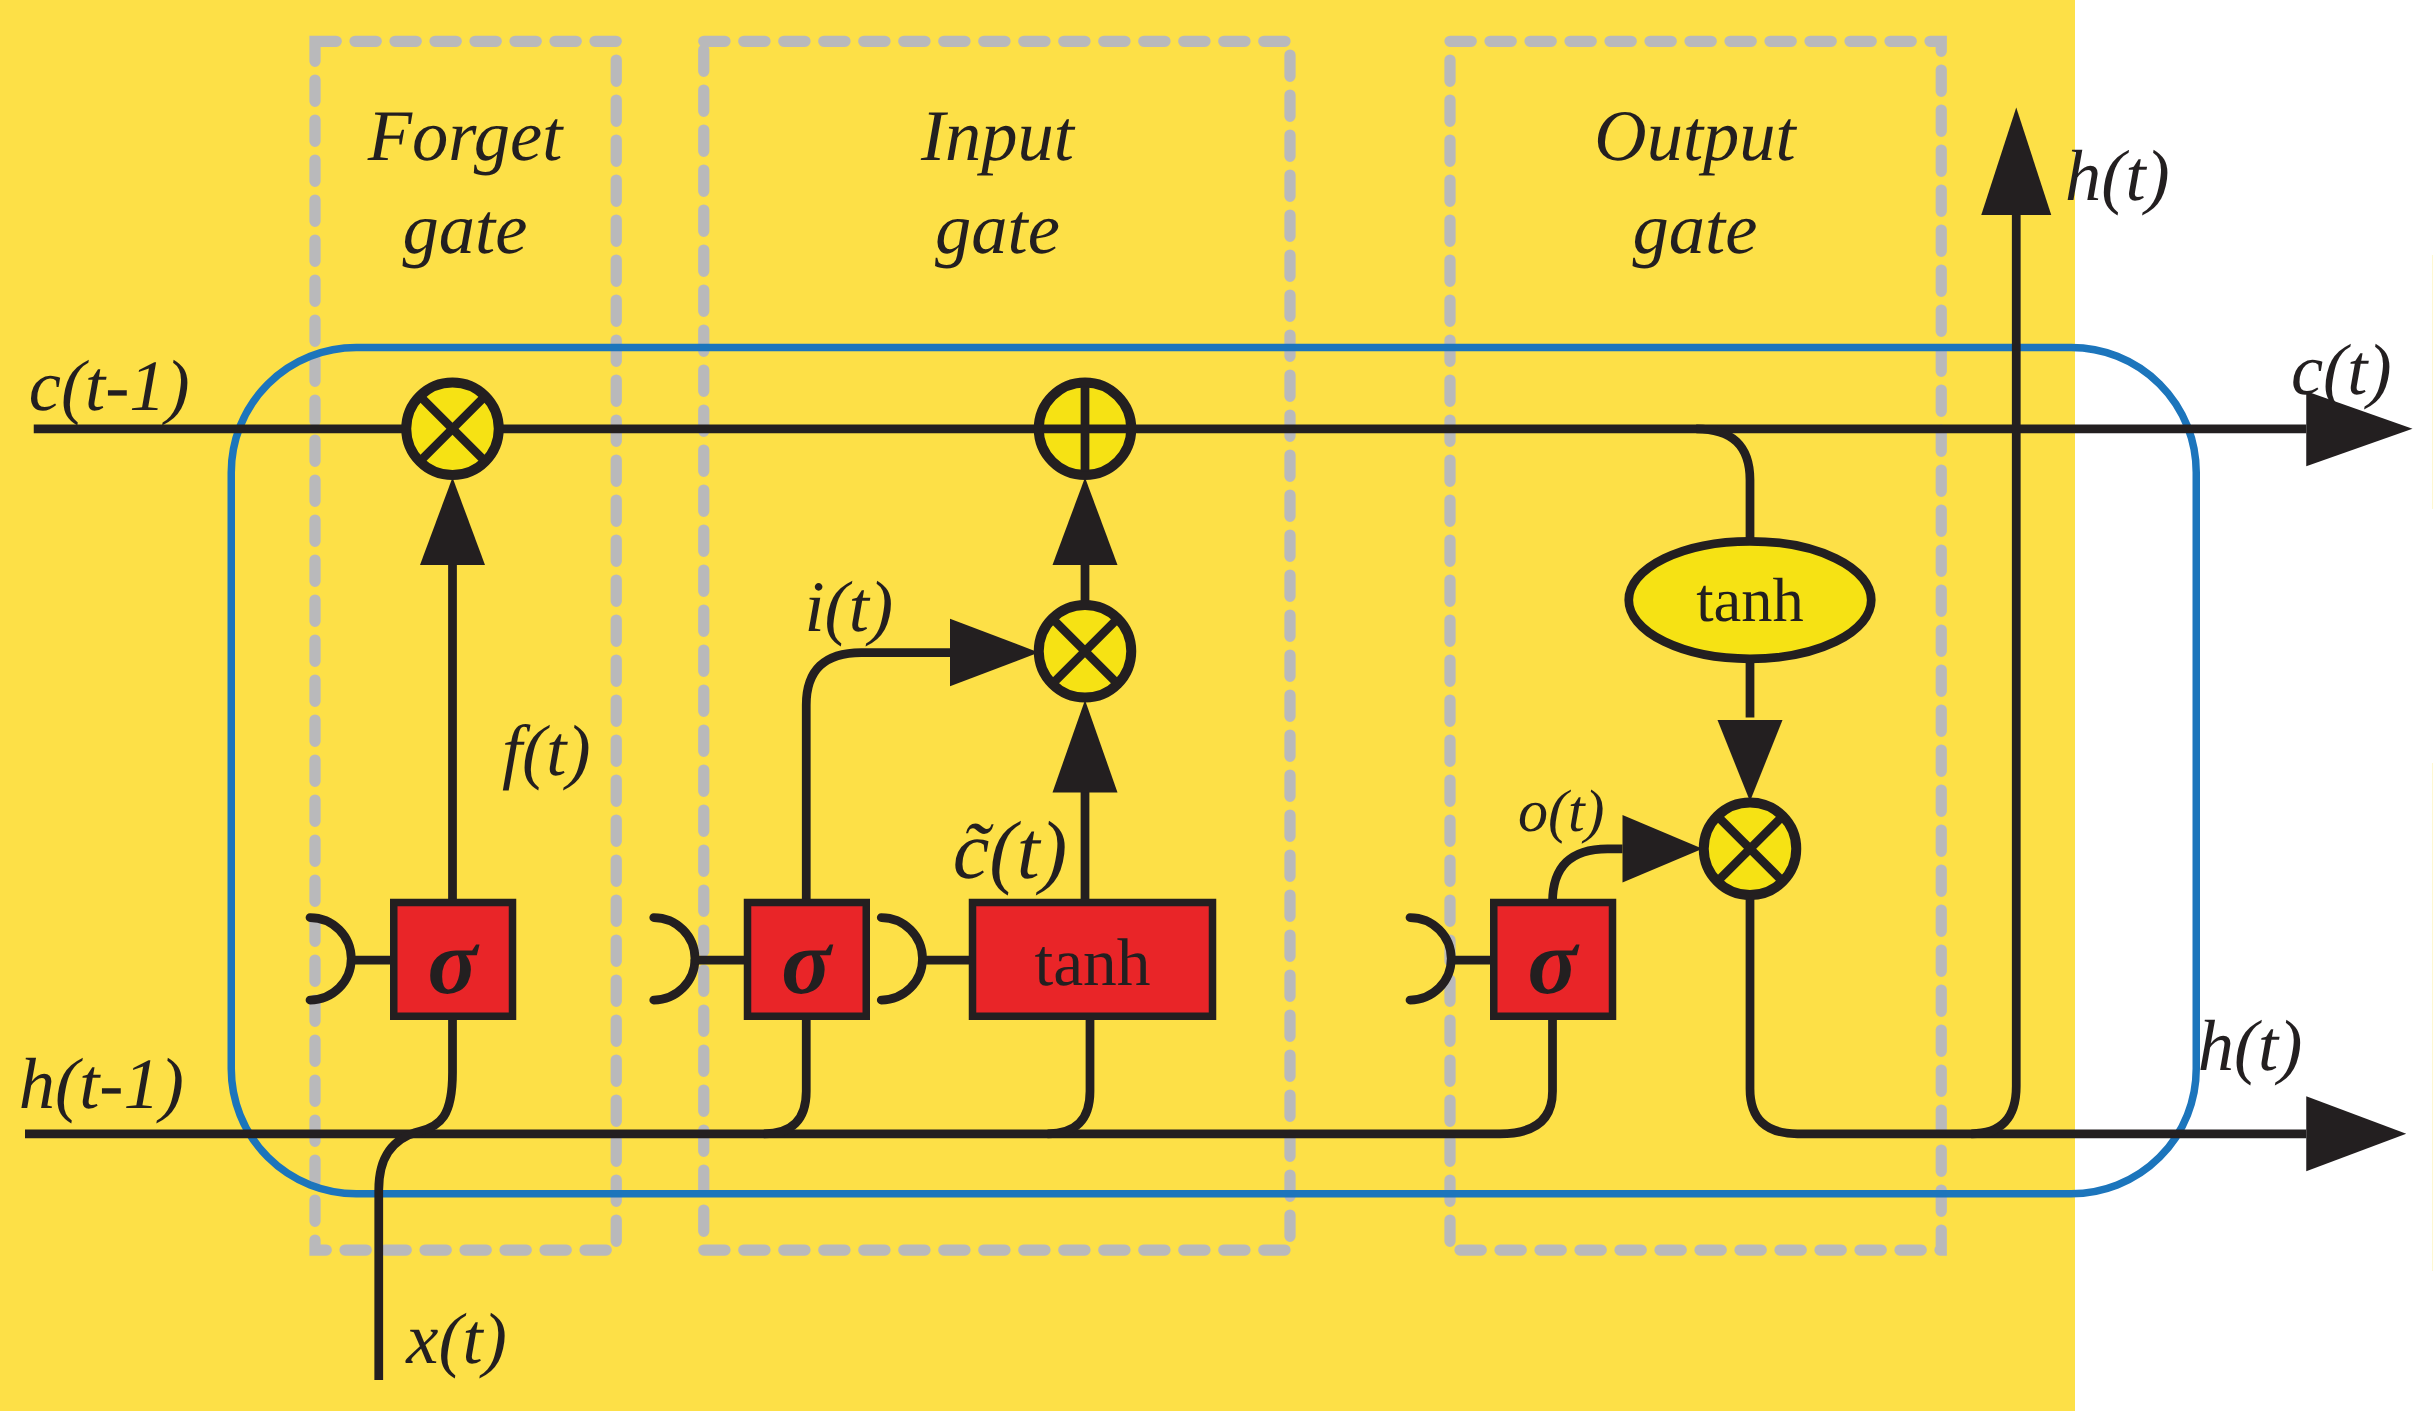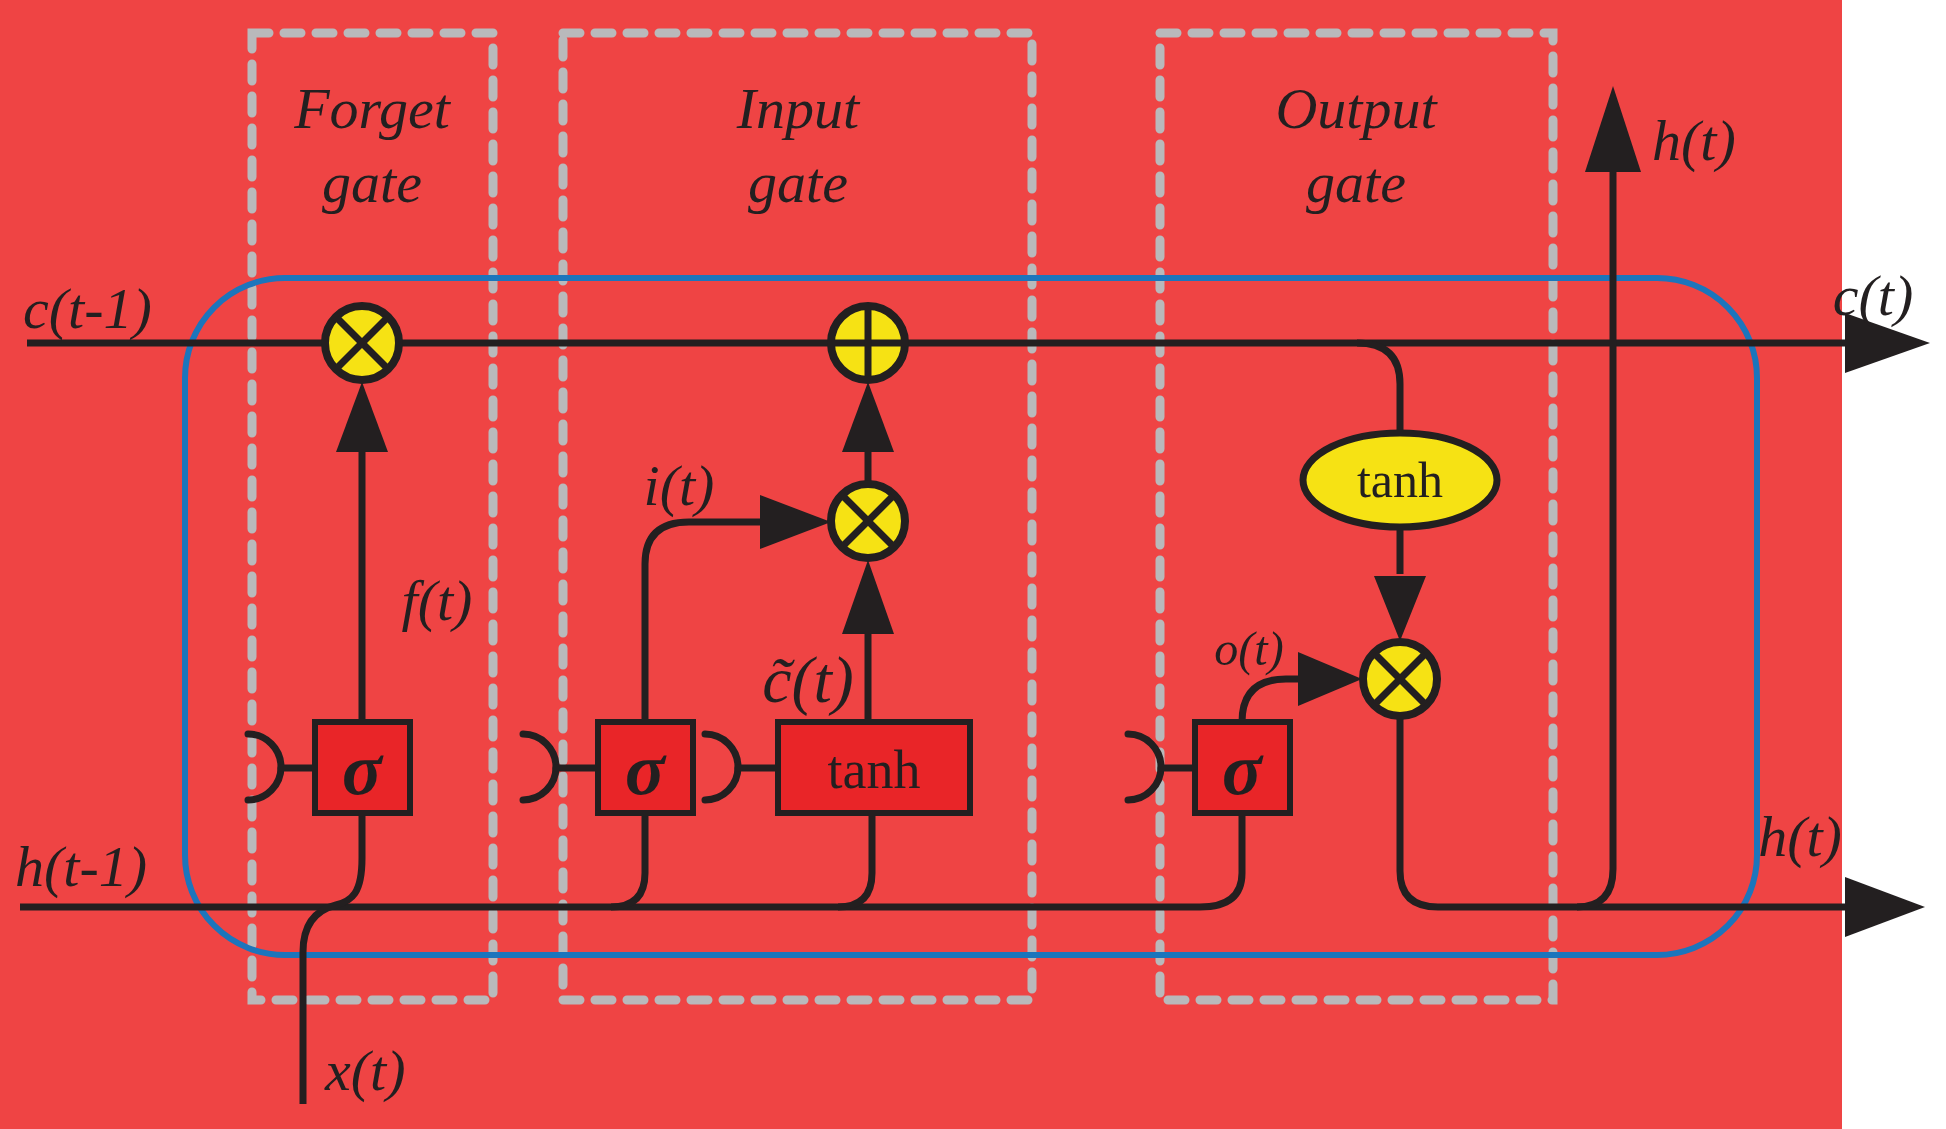--- a/index.html
+++ b/index.html
@@ -5,23 +5,23 @@
   html, body {
     margin: 0;
     padding: 0;
     background: #ffffff;
     width: 1946px;
     height: 1129px;
     overflow: hidden;
   }
   .stage {
     position: relative;
-    width: 1842px;
+    width: 1660px;
     height: 1129px;
-    background: #ef4444;
+    background: #fde047;
   }
   svg { display: block; }
 
   
   .wire      { fill: none; stroke: var(--ink, #231f20); stroke-width: 7; }
   .arrowhead { fill: var(--ink, #231f20); stroke: none; }
   .cell-rect { fill: none; stroke: var(--cell_border, #1c75bc); stroke-width: 6; }
   .dash-box  { fill: none; stroke: var(--gate_dash, #b9b9bb); stroke-width: 9;
                stroke-dasharray: 17 15; stroke-linecap: round; }
   .red-box   { fill: var(--gate_fill, #e92528); stroke: var(--ink, #231f20); stroke-width: 6; }

